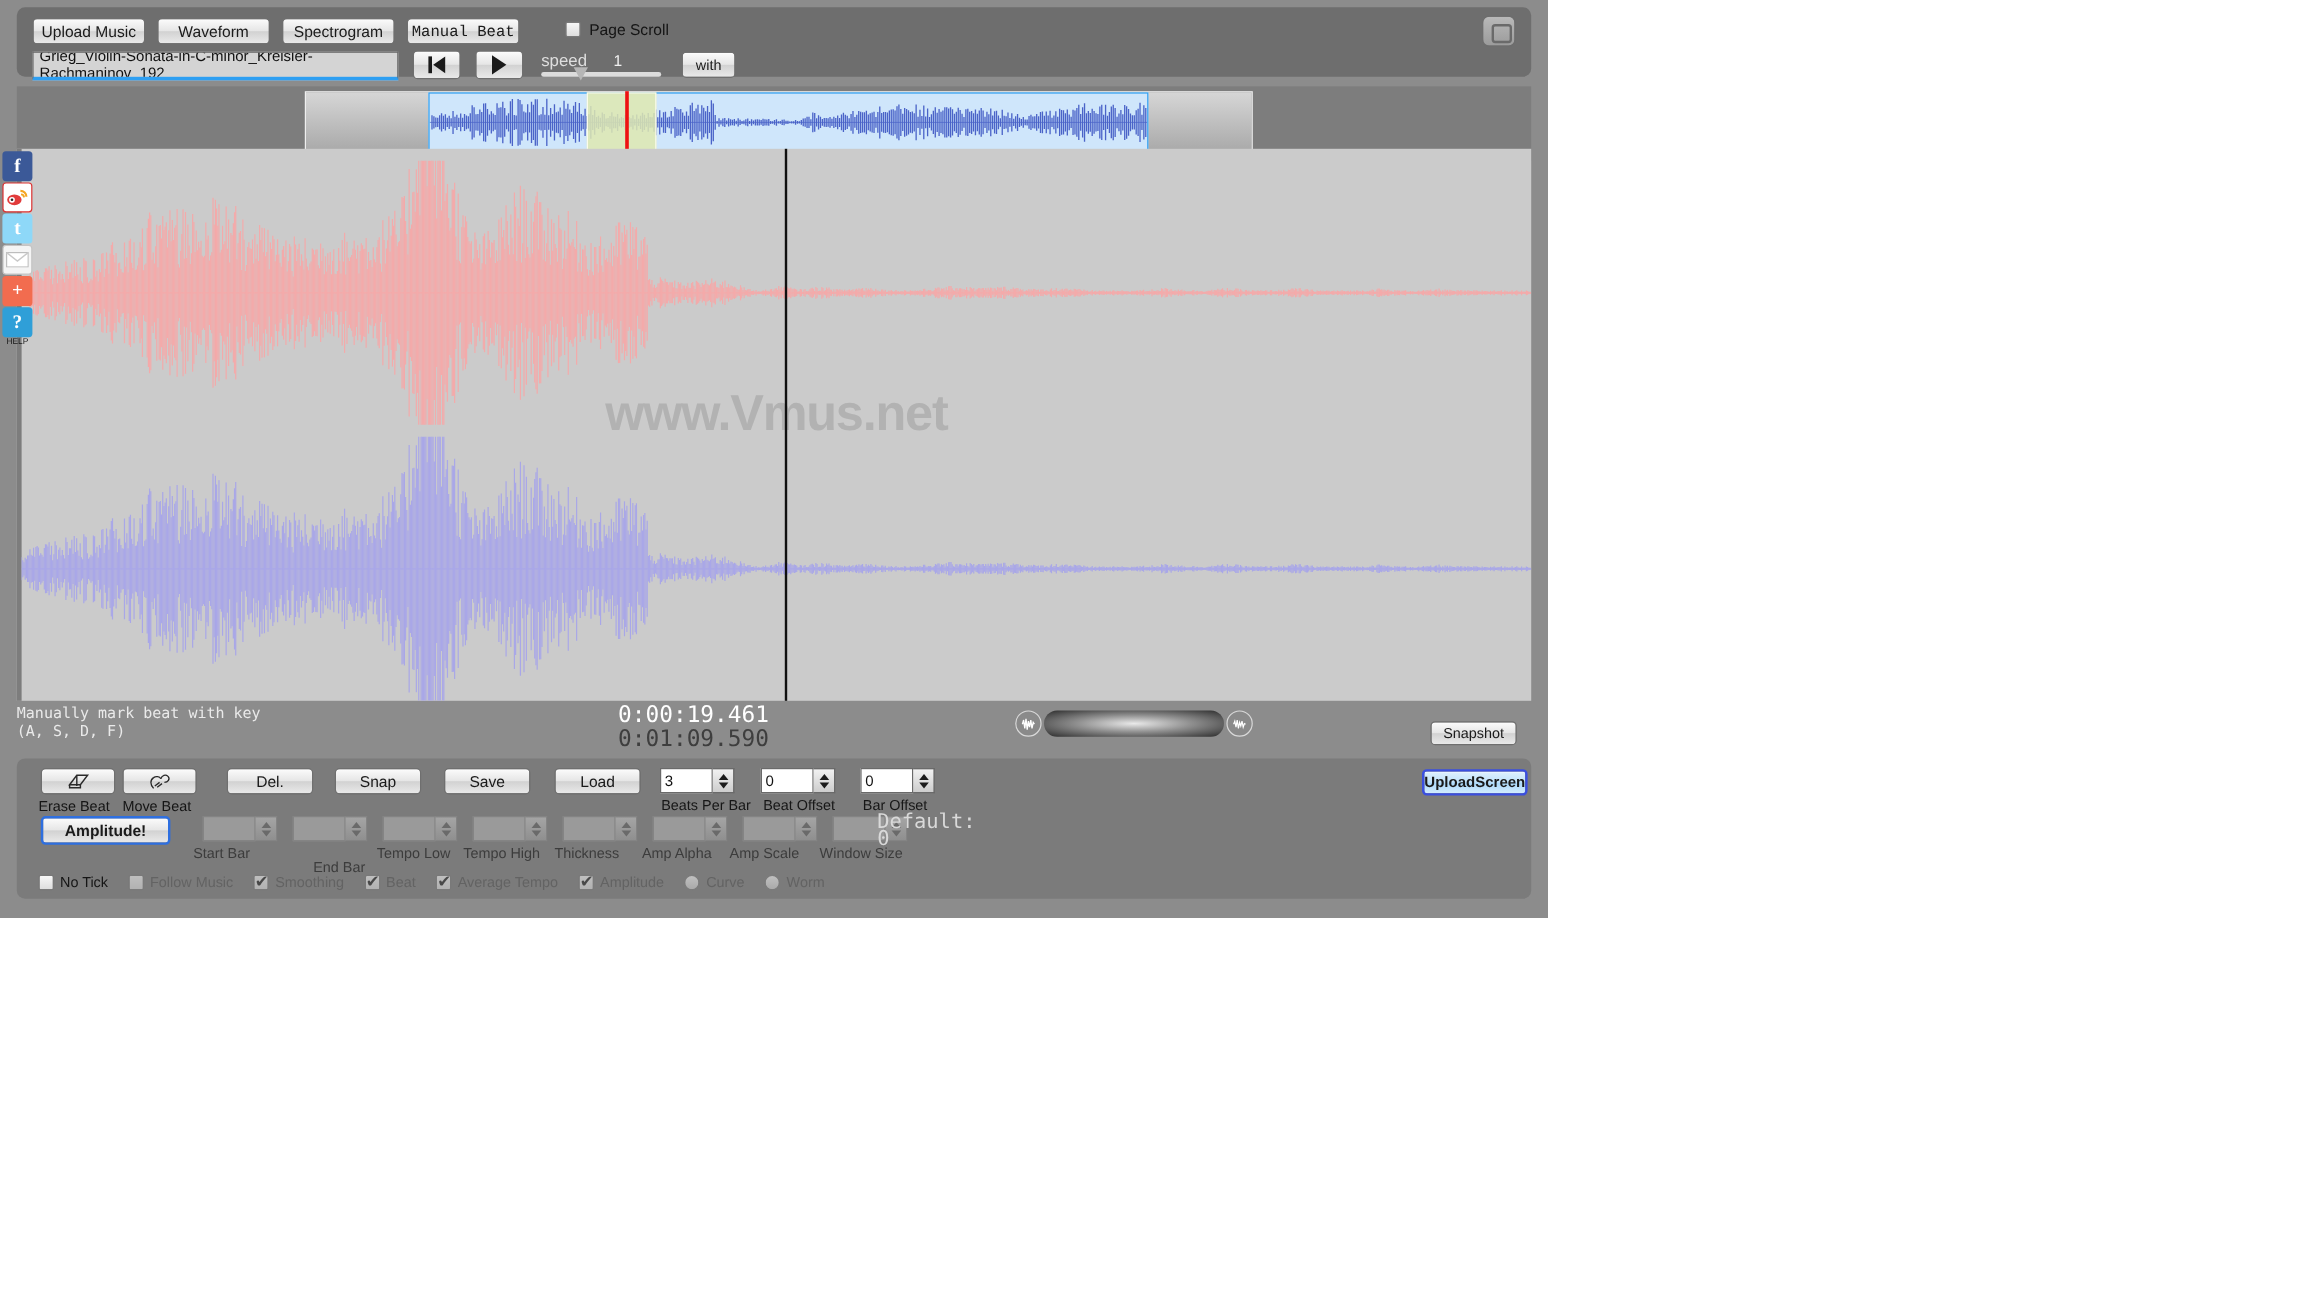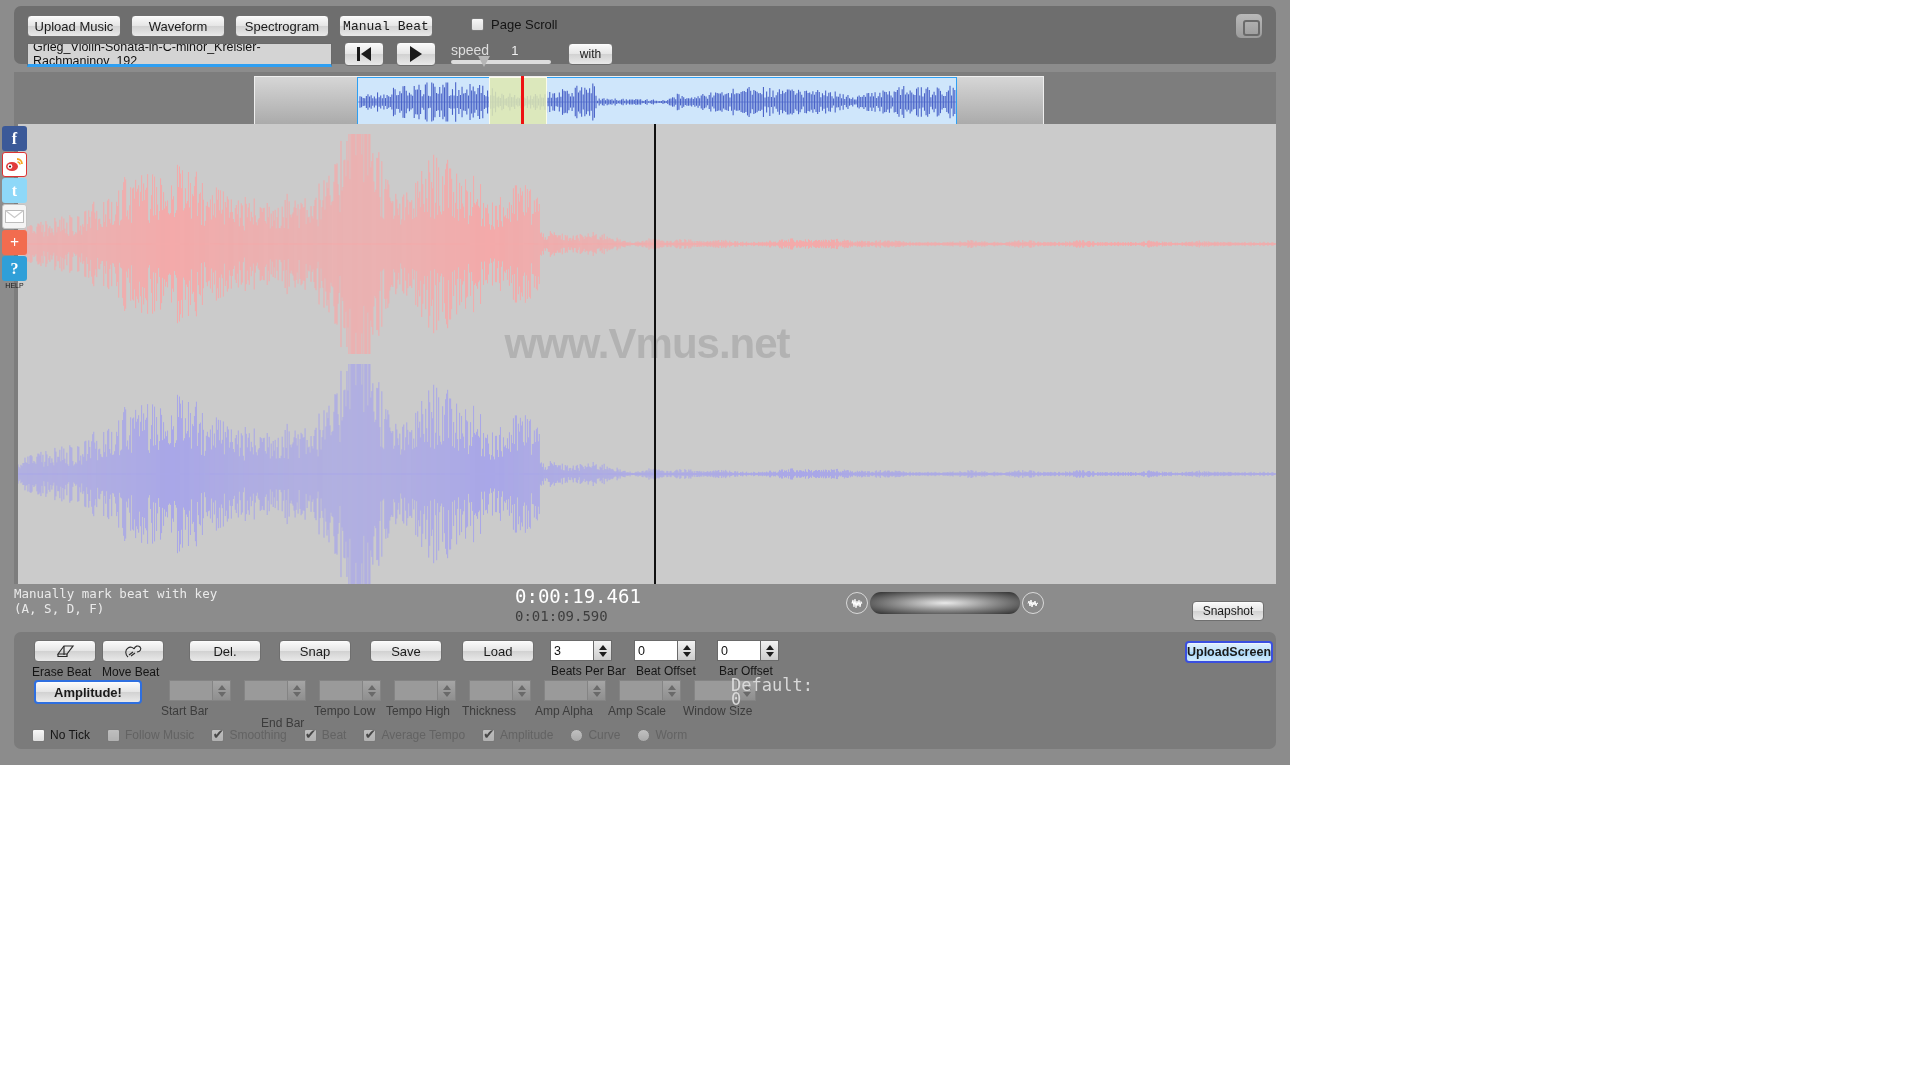--- a/index.html
+++ b/index.html
@@ -190,21 +190,21 @@
     position: absolute; left: 14px; top: 586px;
     font-family: "DejaVu Sans Mono", monospace;
     font-size: 12.5px; color: #eaeaea; line-height: 15px;
   }
   .times {
     position: absolute; left: 515px; top: 586px;
     font-family: "DejaVu Sans Mono", monospace;
     line-height: 20px;
   }
   .t-cur { font-size: 19px; color: #ffffff; }
-  .t-tot { font-size: 14px; color: #3e3e3e; }
+  .t-tot { font-size: 19px; color: #3e3e3e; }
 
   .vol-widget {
     position: absolute; left: 846px; top: 592px;
     display: flex; align-items: center; gap: 2px;
   }
   .vol-circ {
     width: 22px; height: 22px; border-radius: 50%;
     border: 1px solid #d9d9d9;
     background: #8a8a8a;
     display: flex; align-items: center; justify-content: center;

